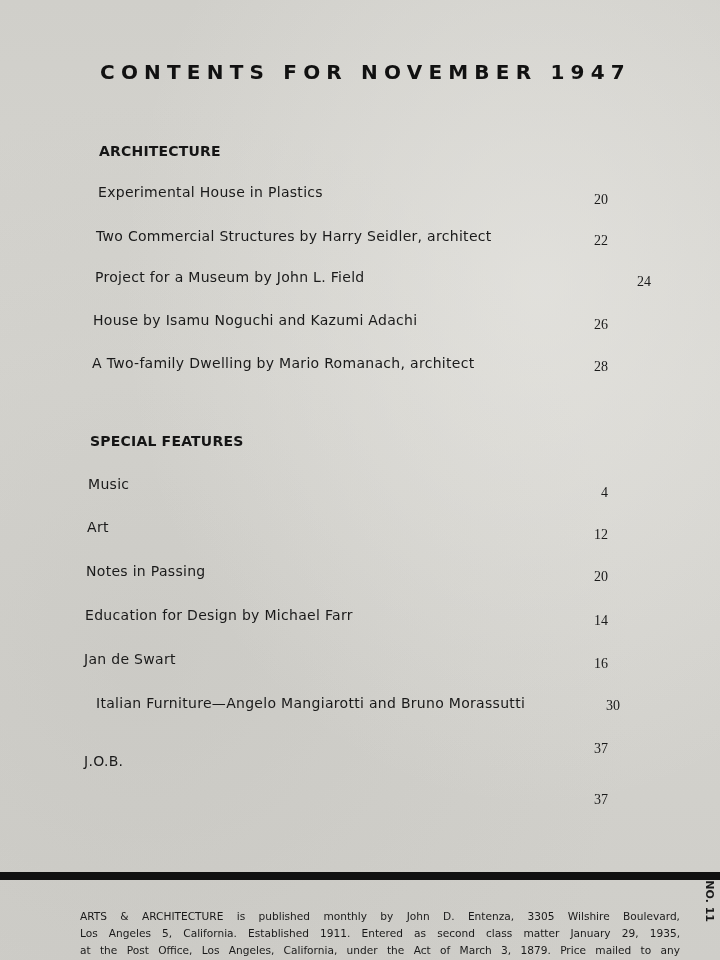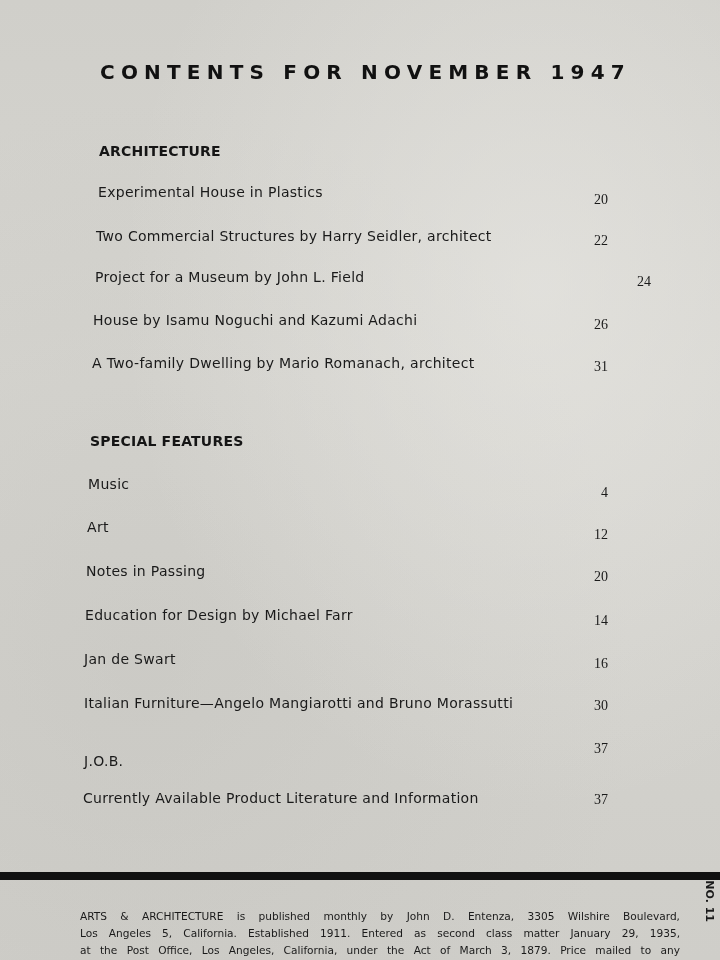--- a/index.html
+++ b/index.html
@@ -141,21 +141,21 @@
   <div class="entry" style="top:269px;padding-left:43px;">
     <span class="entry-title" style="left:95px; top:0px;">Project for a Museum by John L. Field</span>
     <span class="entry-page" style="top:5px;">24</span>
   </div>
   <div class="entry" style="top:312px;">
     <span class="entry-title" style="left:93px; top:0px;">House by Isamu Noguchi and Kazumi Adachi</span>
     <span class="entry-page" style="top:5px;">26</span>
   </div>
   <div class="entry" style="top:355px;">
     <span class="entry-title" style="left:92px; top:0px;">A Two-family Dwelling by Mario Romanach, architect</span>
-    <span class="entry-page" style="top:4px;">31</span>
+    <span class="entry-page" style="top:4px;">28</span>
   </div>
 
   <div class="section-heading" style="left:90px; top:433px;">SPECIAL FEATURES</div>
 
   <div class="entry" style="top:476px;">
     <span class="entry-title" style="left:88px; top:0px;">Music</span>
     <span class="entry-page" style="top:9px;">4</span>
   </div>
   <div class="entry" style="top:519px;">
     <span class="entry-title" style="left:87px; top:0px;">Art</span>
@@ -166,30 +166,29 @@
     <span class="entry-page" style="top:6px;">20</span>
   </div>
   <div class="entry" style="top:607px;">
     <span class="entry-title" style="left:85px; top:0px;">Education for Design by Michael Farr</span>
     <span class="entry-page" style="top:6px;">14</span>
   </div>
   <div class="entry" style="top:651px;">
     <span class="entry-title" style="left:84px; top:0px;">Jan de Swart</span>
     <span class="entry-page" style="top:5px;">16</span>
   </div>
-  <div class="entry" style="top:695px;">
+  <div class="entry" style="top:695px;margin-left:12px;">
     <span class="entry-title" style="left:84px; top:0px;">Italian Furniture—Angelo Mangiarotti and Bruno Morassutti</span>
     <span class="entry-page" style="top:3px;">30</span>
   </div>
   <div class="entry" style="top:737px;">
     <span class="entry-title" style="left:84px; top:16px;">J.O.B.</span>
     <span class="entry-page" style="top:4px;">37</span>
   </div>
   <div class="entry" style="top:790px;">
-    <span class="entry-title" style="left:83px; top:0px;">Currently Available Product Literature and Information</span>
     <span class="entry-page" style="top:2px;">37</span>
   </div>
 
   <div class="rule"></div>
 
   <div class="footer-text">
     <span class="footer-line">ARTS &amp; ARCHITECTURE is published monthly by John D. Entenza, 3305 Wilshire Boulevard,</span>
     <span class="footer-line">Los Angeles 5, California.  Established 1911.  Entered as second class matter January 29, 1935,</span>
     <span class="footer-line">at the Post Office, Los Angeles, California, under the Act of March 3, 1879.  Price mailed to any</span>
   </div>

